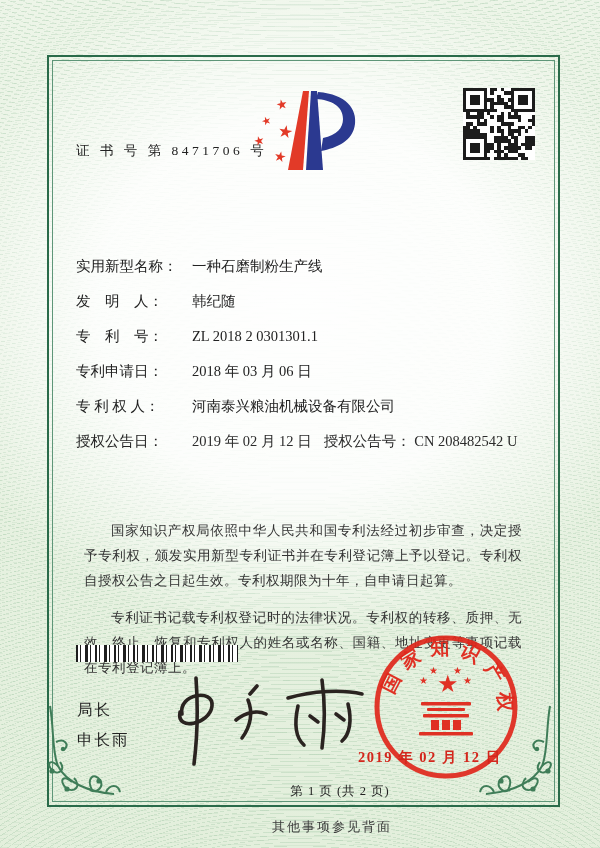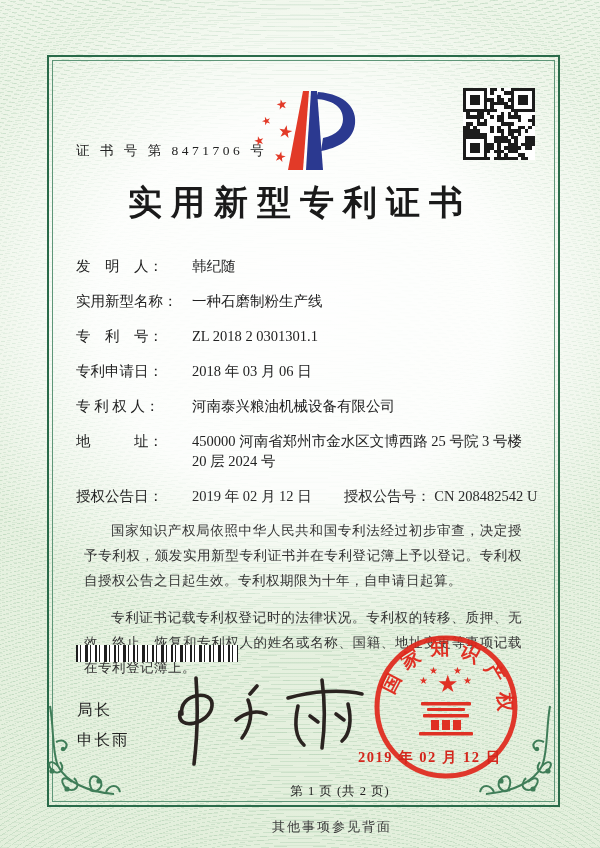--- a/index.html
+++ b/index.html
@@ -22,21 +22,21 @@
   .qr div.on{background:#1c1c1c;}
   .title{position:absolute;left:0;top:180px;width:600px;text-align:center;
     font-size:34px;font-weight:bold;letter-spacing:9px;color:#1a1a1a;}
   .fields{position:absolute;left:76px;top:257px;width:452px;font-size:14.5px;line-height:1.35;}
   .frow{display:flex;margin-bottom:15.5px;align-items:flex-start;}
   .flabel{flex:0 0 116px;white-space:nowrap;color:#222;}
   .fvalue{flex:1;color:#222;}
   .addr .fvalue{max-width:330px;}
   .grant-row{display:flex;margin-bottom:0;}
   .grant-pair{display:flex;white-space:nowrap;}
-  .grant-pair.second{margin-left:32px;}
+  .grant-pair.second{margin-left:12px;}
   .paras{position:absolute;left:72px;top:506px;width:462px;font-size:13.5px;
     line-height:25px;color:#343434;text-align:justify;}
   .paras p{margin:12px;text-indent:2em;letter-spacing:0.5px;}
   .barcode{position:absolute;left:76px;top:645px;width:162px;height:17px;
     background:repeating-linear-gradient(90deg,#1d1d1d 0 2px,#fff 2px 4px,#1d1d1d 4px 5px,#fff 5px 9px,#1d1d1d 9px 12px,#fff 12px 14px,#1d1d1d 14px 15px,#fff 15px 19px);}
   .director{position:absolute;left:77px;top:695px;font-size:15.5px;color:#222;line-height:30px;letter-spacing:2px;}
   .signature{position:absolute;left:150px;top:668px;width:240px;height:105px;}
   .seal{position:absolute;left:371px;top:632px;width:150px;height:150px;}
   .seal-date{position:absolute;left:358px;top:748px;width:185px;font-size:14.5px;
     color:#d3261c;letter-spacing:1.5px;font-weight:bold;white-space:nowrap;}
@@ -542,46 +542,41 @@
       <div class="on"></div>
       <div class="on"></div>
       <div class="on"></div>
       <div></div>
       <div class="on"></div>
       <div class="on"></div>
       <div></div>
       <div></div>
     </div>
 
-  <div class="title">实用新型专利证书</div>
 
   <div class="fields">
+    <div class="frow">
+      <span class="flabel">实用新型名称：</span>
+      <span class="fvalue">一种石磨制粉生产线</span>
+    </div>
     <div class="frow">
       <span class="flabel">发　明　人：</span>
       <span class="fvalue">韩纪随</span>
-    </div>
-    <div class="frow">
-      <span class="flabel">实用新型名称：</span>
-      <span class="fvalue">一种石磨制粉生产线</span>
     </div>
     <div class="frow">
       <span class="flabel">专　利　号：</span>
       <span class="fvalue">ZL 2018 2 0301301.1</span>
     </div>
     <div class="frow">
       <span class="flabel">专利申请日：</span>
       <span class="fvalue">2018 年 03 月 06 日</span>
     </div>
     <div class="frow">
       <span class="flabel">专 利 权 人：</span>
       <span class="fvalue">河南泰兴粮油机械设备有限公司</span>
-    </div>
-    <div class="frow addr">
-      <span class="flabel">地　　　址：</span>
-      <span class="fvalue">450000 河南省郑州市金水区文博西路 25 号院 3 号楼 20 层 2024 号</span>
     </div>
     <div class="frow grant-row">
       <span class="grant-pair">
         <span class="flabel">授权公告日：</span>
         <span>2019 年 02 月 12 日</span>
       </span>
       <span class="grant-pair second">
         <span>授权公告号：</span>&nbsp;
         <span>CN 208482542 U</span>
       </span>

